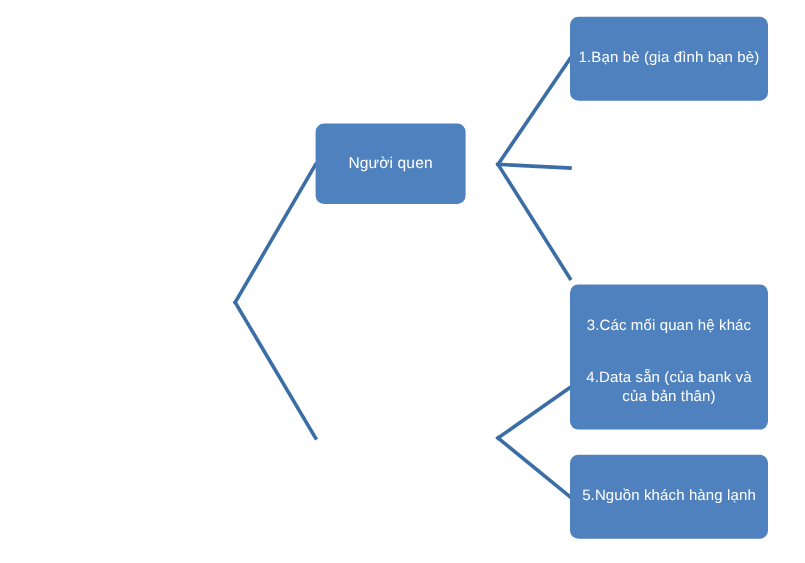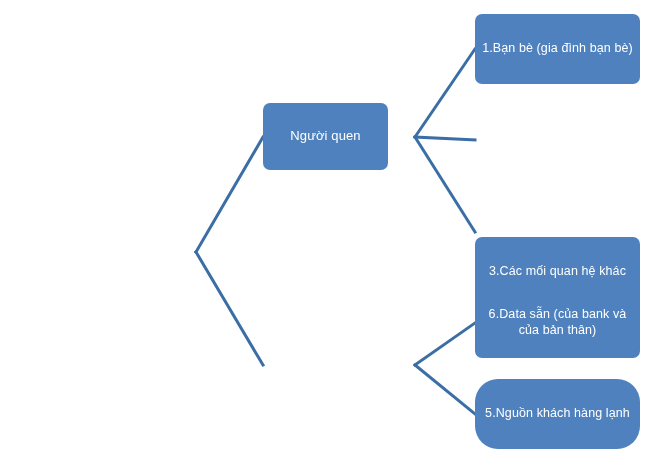--- a/index.html
+++ b/index.html
@@ -60,21 +60,21 @@
   .node-leaf {
     left: 475px;
     width: 165px;
     height: 70px;
     font-size: 12.5px;
   }
   .node-leaf.l1 { top: 14px; }
   .node-leaf.l2 { top: 105px; }
   .node-leaf.l3 { top: 197px; margin-top: 40px; }
   .node-leaf.l4 { top: 288px; }
-  .node-leaf.l5 { top: 379px; border-radius: 23px; }
+  .node-leaf.l5 { top: 379px; }
 </style>
 </head>
 <body>
 
 <div id="diagram-canvas">
 
   <svg id="connector-layer" viewBox="0 0 671 469" width="671" height="469" xmlns="http://www.w3.org/2000/svg">
     <g stroke="#3a6ea5" stroke-width="3" fill="none" stroke-linecap="square">
       <line x1="196" y1="252" x2="263" y2="137"></line>
       <line x1="196" y1="252" x2="263" y2="365"></line>
@@ -88,17 +88,17 @@
 
 
   <div class="node node-branch b1">Người quen</div>
 
 
   <div class="node node-leaf l1">1.Bạn bè (gia đình bạn bè)</div>
 
 
   <div class="node node-leaf l3">3.Các mối quan hệ  khác</div>
 
-  <div class="node node-leaf l4">6.Data sẵn (của bank và của bản thân)</div>
+  <div class="node node-leaf l4">4.Data sẵn (của bank và của bản thân)</div>
 
   <div class="node node-leaf l5">5.Nguồn khách hàng lạnh</div>
 
 </div>
 
 </body></html>

